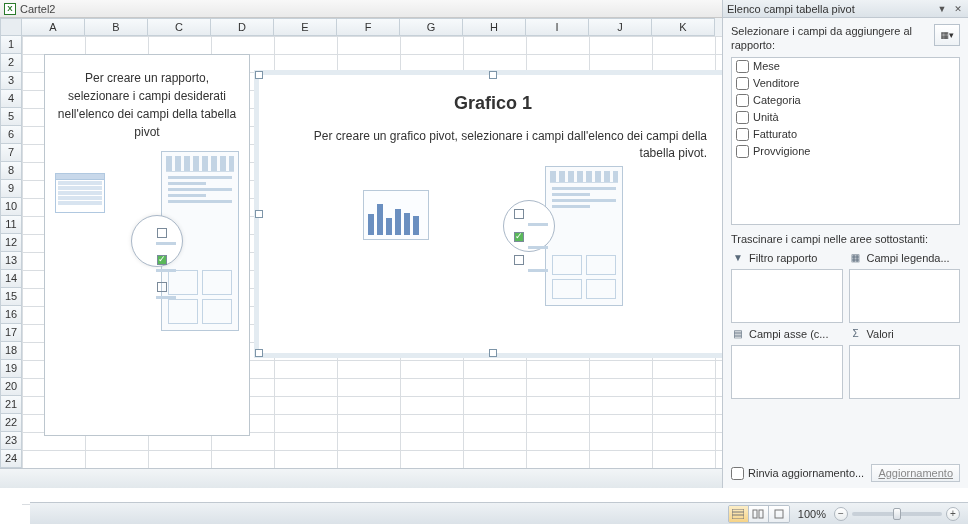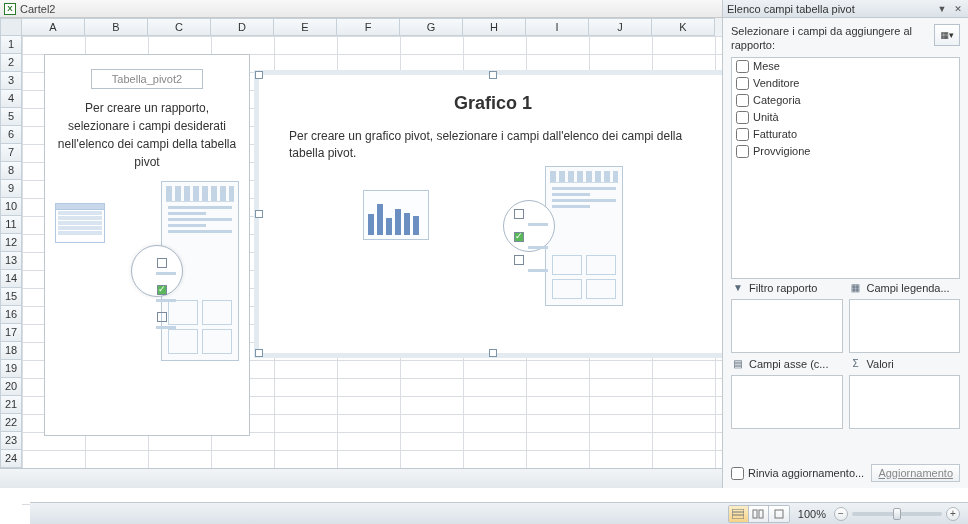--- a/index.html
+++ b/index.html
@@ -47,42 +47,42 @@
   .magnify-inner{padding-top:8px;}
   
   
   .chart-box { position:absolute; left:236px; top:38px; width:470px; height:280px; background:#fff; border:1px solid #8ea5b8; outline:5px solid #e3ebf1; outline-offset:-1px;}
   .chart-box .h{position:absolute;width:8px;height:8px;border:1px solid #7d95a8;background:#fff;}
   .chart-box .h.tl{left:-4px;top:-4px;} .chart-box .h.tr{right:-4px;top:-4px;}
   .chart-box .h.bl{left:-4px;bottom:-4px;} .chart-box .h.br{right:-4px;bottom:-4px;}
   .chart-box .h.tm{left:50%;top:-4px;margin-left:-4px;} .chart-box .h.bm{left:50%;bottom:-4px;margin-left:-4px;}
   .chart-box .h.lm{left:-4px;top:50%;margin-top:-4px;} .chart-box .h.rm{right:-4px;top:50%;margin-top:-4px;}
   .chart-title{font-size:18px;font-weight:bold;text-align:center;margin-top:18px;}
-  .chart-text{font-size:12px;text-align:left;margin:14px 30px 0;line-height:1.4;}
+  .chart-text{font-size:12px;text-align:right;margin:14px 20px 0;line-height:1.4;}
   .chart-ill{position:relative;margin:18px auto 0;width:260px;height:130px;}
   .bar-ill{position:absolute;left:0;top:10px;width:66px;height:50px;border:1px solid #b8c9d9;background:#fbfdff;padding:4px;}
   .bar-ill .bars{display:flex;align-items:flex-end;gap:3px;height:34px;margin-top:6px;}
   .bar-ill .b{width:6px;background:#6a8fc0;}
   .doc-ill2{position:absolute;right:0;top:-14px;width:78px;height:140px;border:1px solid #b8c9d9;background:#f9fbfd;}
   .doc-ill2 .hdr{height:12px;border-bottom:1px solid #cfdce8;margin:4px;background:repeating-linear-gradient(90deg,#c3d4e4 0 6px,transparent 6px 9px);}
   .doc-ill2 .lines{margin:4px 6px;}
   .doc-ill2 .ln{height:3px;background:#c3d4e4;margin:3px 0;}
   .doc-ill2 .boxes{position:absolute;bottom:6px;left:6px;right:6px;display:grid;grid-template-columns:1fr 1fr;grid-template-rows:1fr 1fr;gap:4px;height:44px;}
   .doc-ill2 .bx{border:1px solid #c3d4e4;}
   .mag2{position:absolute;left:140px;top:20px;width:52px;height:52px;border:1px solid #aab8c8;border-radius:50%;background:#fff;}
   
   
   .rpanel { position:absolute; right:0; top:0; width:246px; height:488px; border-left:1px solid #c0c8d0; background:#f5f7f9; font-size:11px;}
   .rp-title{height:18px;background:linear-gradient(#eef2f5,#dbe2e8);border-bottom:1px solid #c0c8d0;display:flex;align-items:center;padding:0 4px;justify-content:space-between;}
   .rp-title .clbtns{display:flex;gap:4px;}
   .rp-title .clbtn{width:12px;height:12px;display:inline-flex;align-items:center;justify-content:center;font-size:9px;color:#555;cursor:pointer;}
   .rp-sel{padding:6px 8px 4px;display:flex;justify-content:space-between;align-items:flex-start;gap:6px;}
   .rp-sel .lbl{flex:1;line-height:1.3;}
   .rp-sel .ddbtn{width:26px;height:22px;border:1px solid #b8c2cc;background:linear-gradient(#fff,#eef2f5);display:inline-flex;align-items:center;justify-content:center;font-size:9px;cursor:pointer;}
-  .fieldlist{margin:0 8px;border:1px solid #c0c8d0;background:#fff;height:222px;overflow:auto;}
+  .fieldlist{margin:0 8px;border:1px solid #c0c8d0;background:#fff;height:168px;overflow:auto;}
   .fielditem{display:flex;align-items:center;padding:2px 4px;gap:4px;cursor:pointer;}
   .fielditem input{margin:0;}
   .rp-drag-lbl{padding:8px 8px 4px;}
   .zones{display:grid;grid-template-columns:1fr 1fr;grid-template-rows:auto 1fr auto 1fr;gap:2px 6px;padding:0 8px;}
   .zhead{display:flex;align-items:center;gap:4px;font-size:11px;padding:2px 0;white-space:nowrap;overflow:hidden;text-overflow:ellipsis;}
   .zhead .zi{width:14px;height:14px;display:inline-flex;align-items:center;justify-content:center;font-size:10px;color:#5a6a7a;}
   .zbox{border:1px solid #c0c8d0;background:#fff;height:54px;}
   .rp-bottom{position:absolute;bottom:6px;left:8px;right:8px;display:flex;align-items:center;justify-content:space-between;}
   .rp-bottom label{display:flex;align-items:flex-start;gap:4px;white-space:nowrap;overflow:hidden;text-overflow:ellipsis;flex:1;}
   .rp-bottom button{font-size:11px;padding:2px 6px;border:1px solid #c0c8d0;background:linear-gradient(#fdfdfd,#eef2f5);color:#888;cursor:default;text-decoration:underline;}
@@ -189,21 +189,20 @@
         <div class="gh" style="top: 360px;"></div>
         <div class="gh" style="top: 378px;"></div>
         <div class="gh" style="top: 396px;"></div>
         <div class="gh" style="top: 414px;"></div>
         <div class="gh" style="top: 432px;"></div>
         <div class="gh" style="top: 450px;"></div>
         <div class="gh" style="top: 468px;"></div>
       </div>
 
     <div class="pivot-box">
-      <div class="pivot-name">Tabella_pivot2</div>
       <div class="pivot-text">Per creare un rapporto, selezionare i campi desiderati nell'elenco dei campi della tabella pivot</div>
       <div class="pivot-illus">
         <div class="mini-table">
           <div class="hd"></div>
             <div class="rw"></div>
             <div class="rw"></div>
             <div class="rw"></div>
             <div class="rw"></div>
             <div class="rw"></div>
         </div>
@@ -315,20 +314,21 @@
       </div>
       <div class="fielditem">
         <input type="checkbox" style="">
         <span>Fatturato</span>
       </div>
       <div class="fielditem">
         <input type="checkbox" style="">
         <span>Provvigione</span>
       </div>
     </div>
+  <div class="rp-drag-lbl">Trascinare i campi nelle aree sottostanti:</div>
   <div class="zones">
     <div class="zhead">
         <span class="zi">▼</span>
         <span>Filtro rapporto</span>
       </div>
     <div class="zhead">
         <span class="zi">▦</span>
         <span>Campi legenda...</span>
       </div>
     <div class="zbox"></div>

